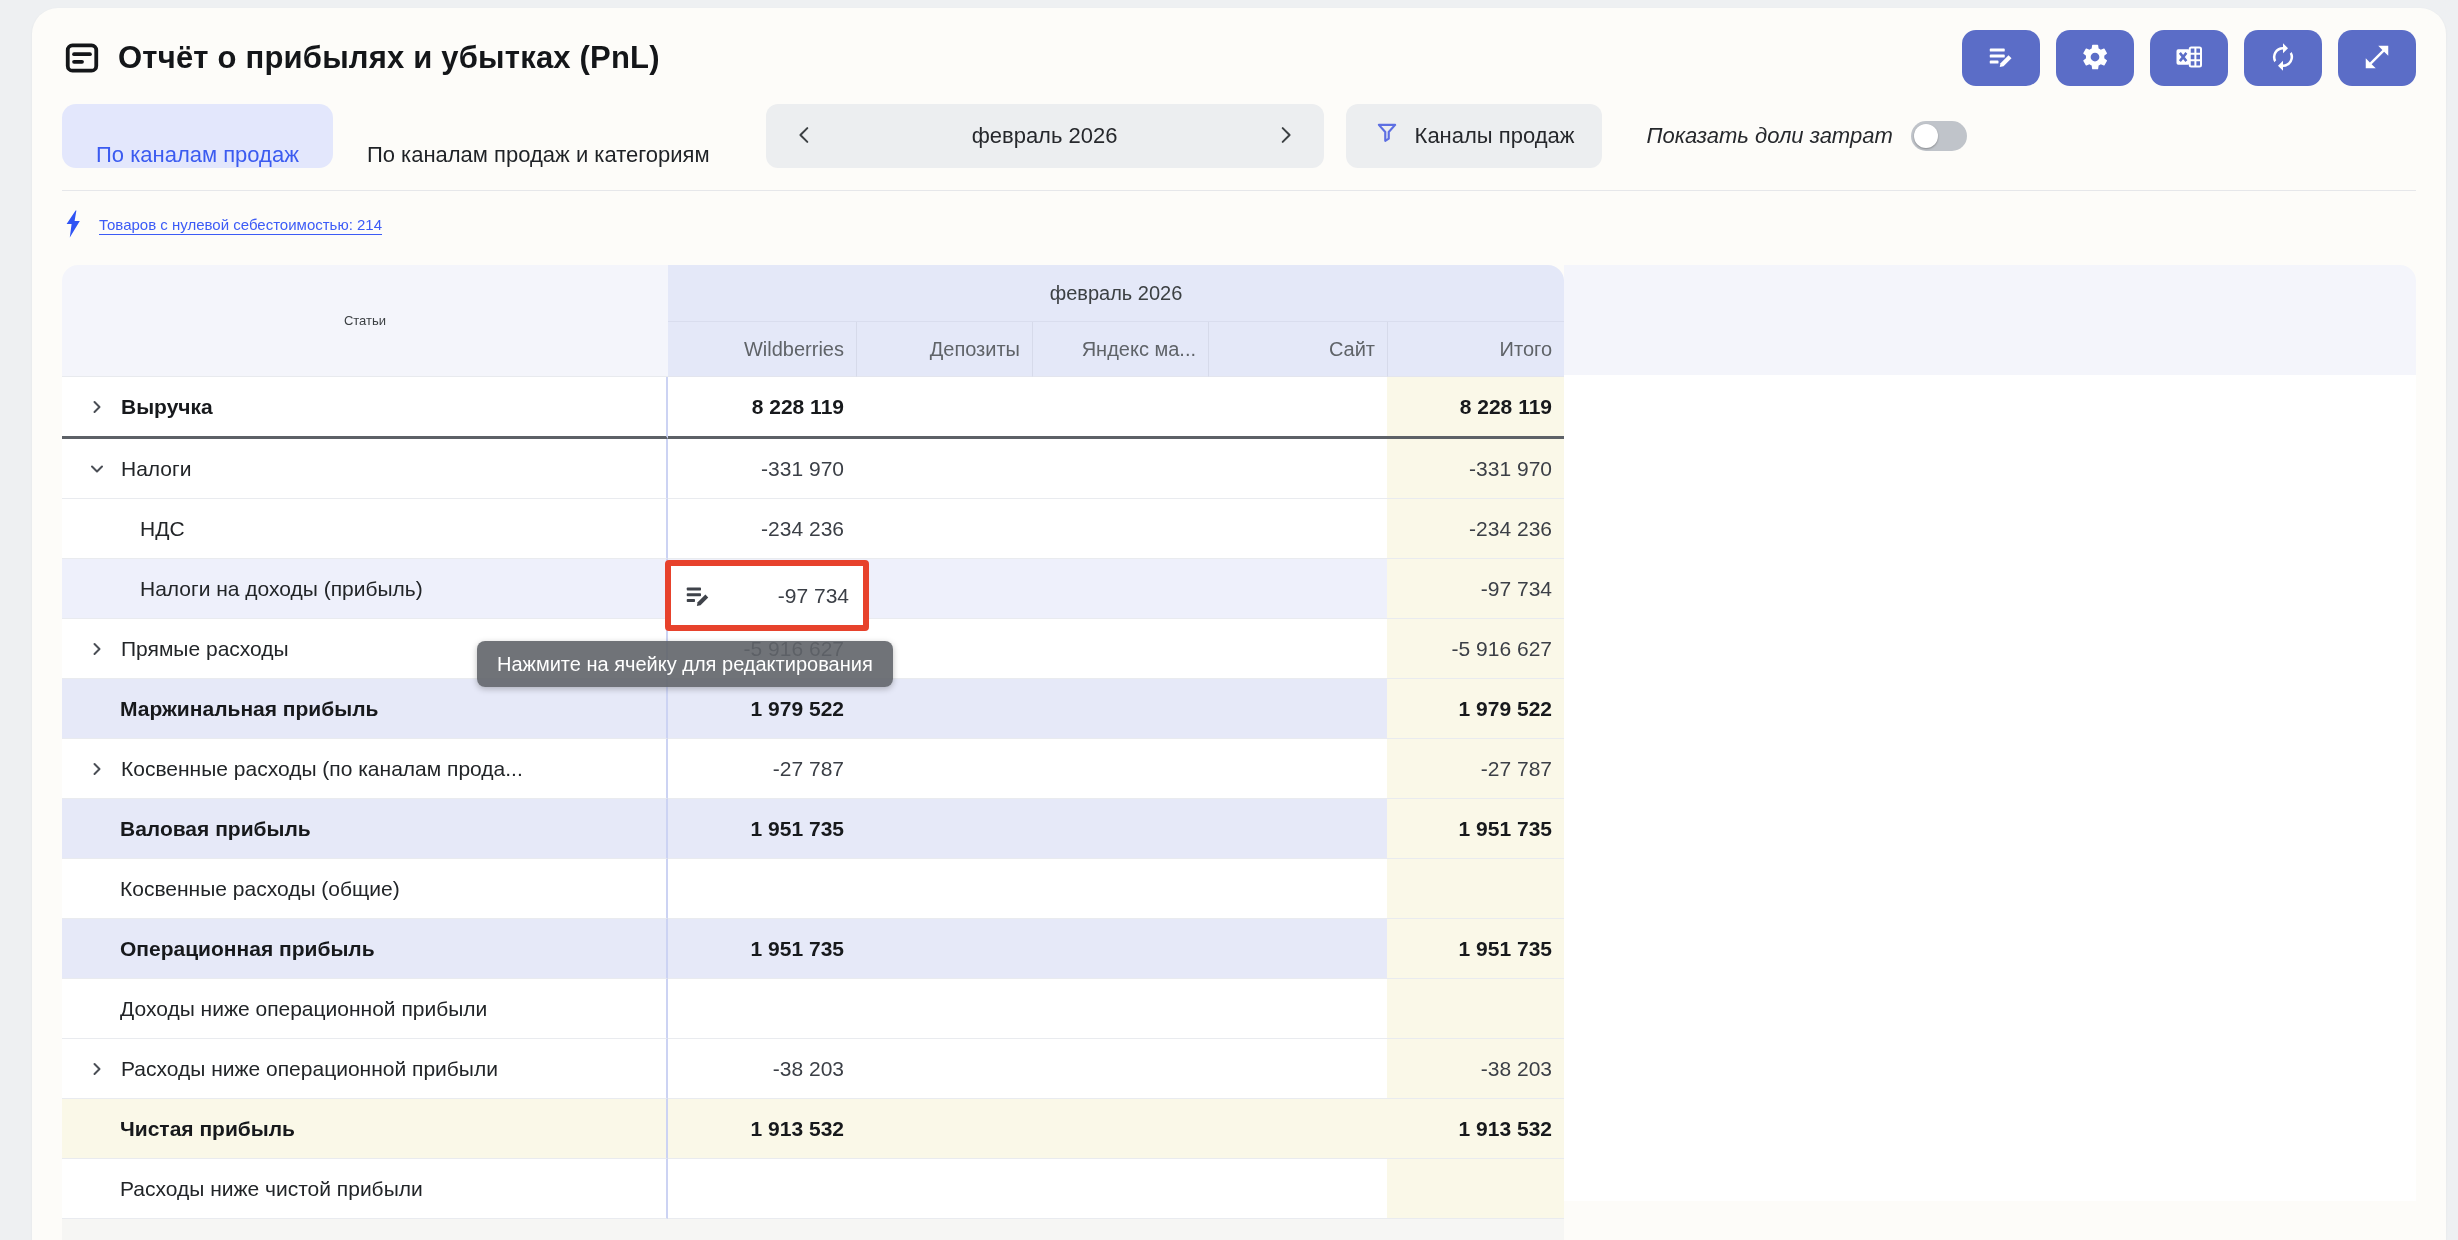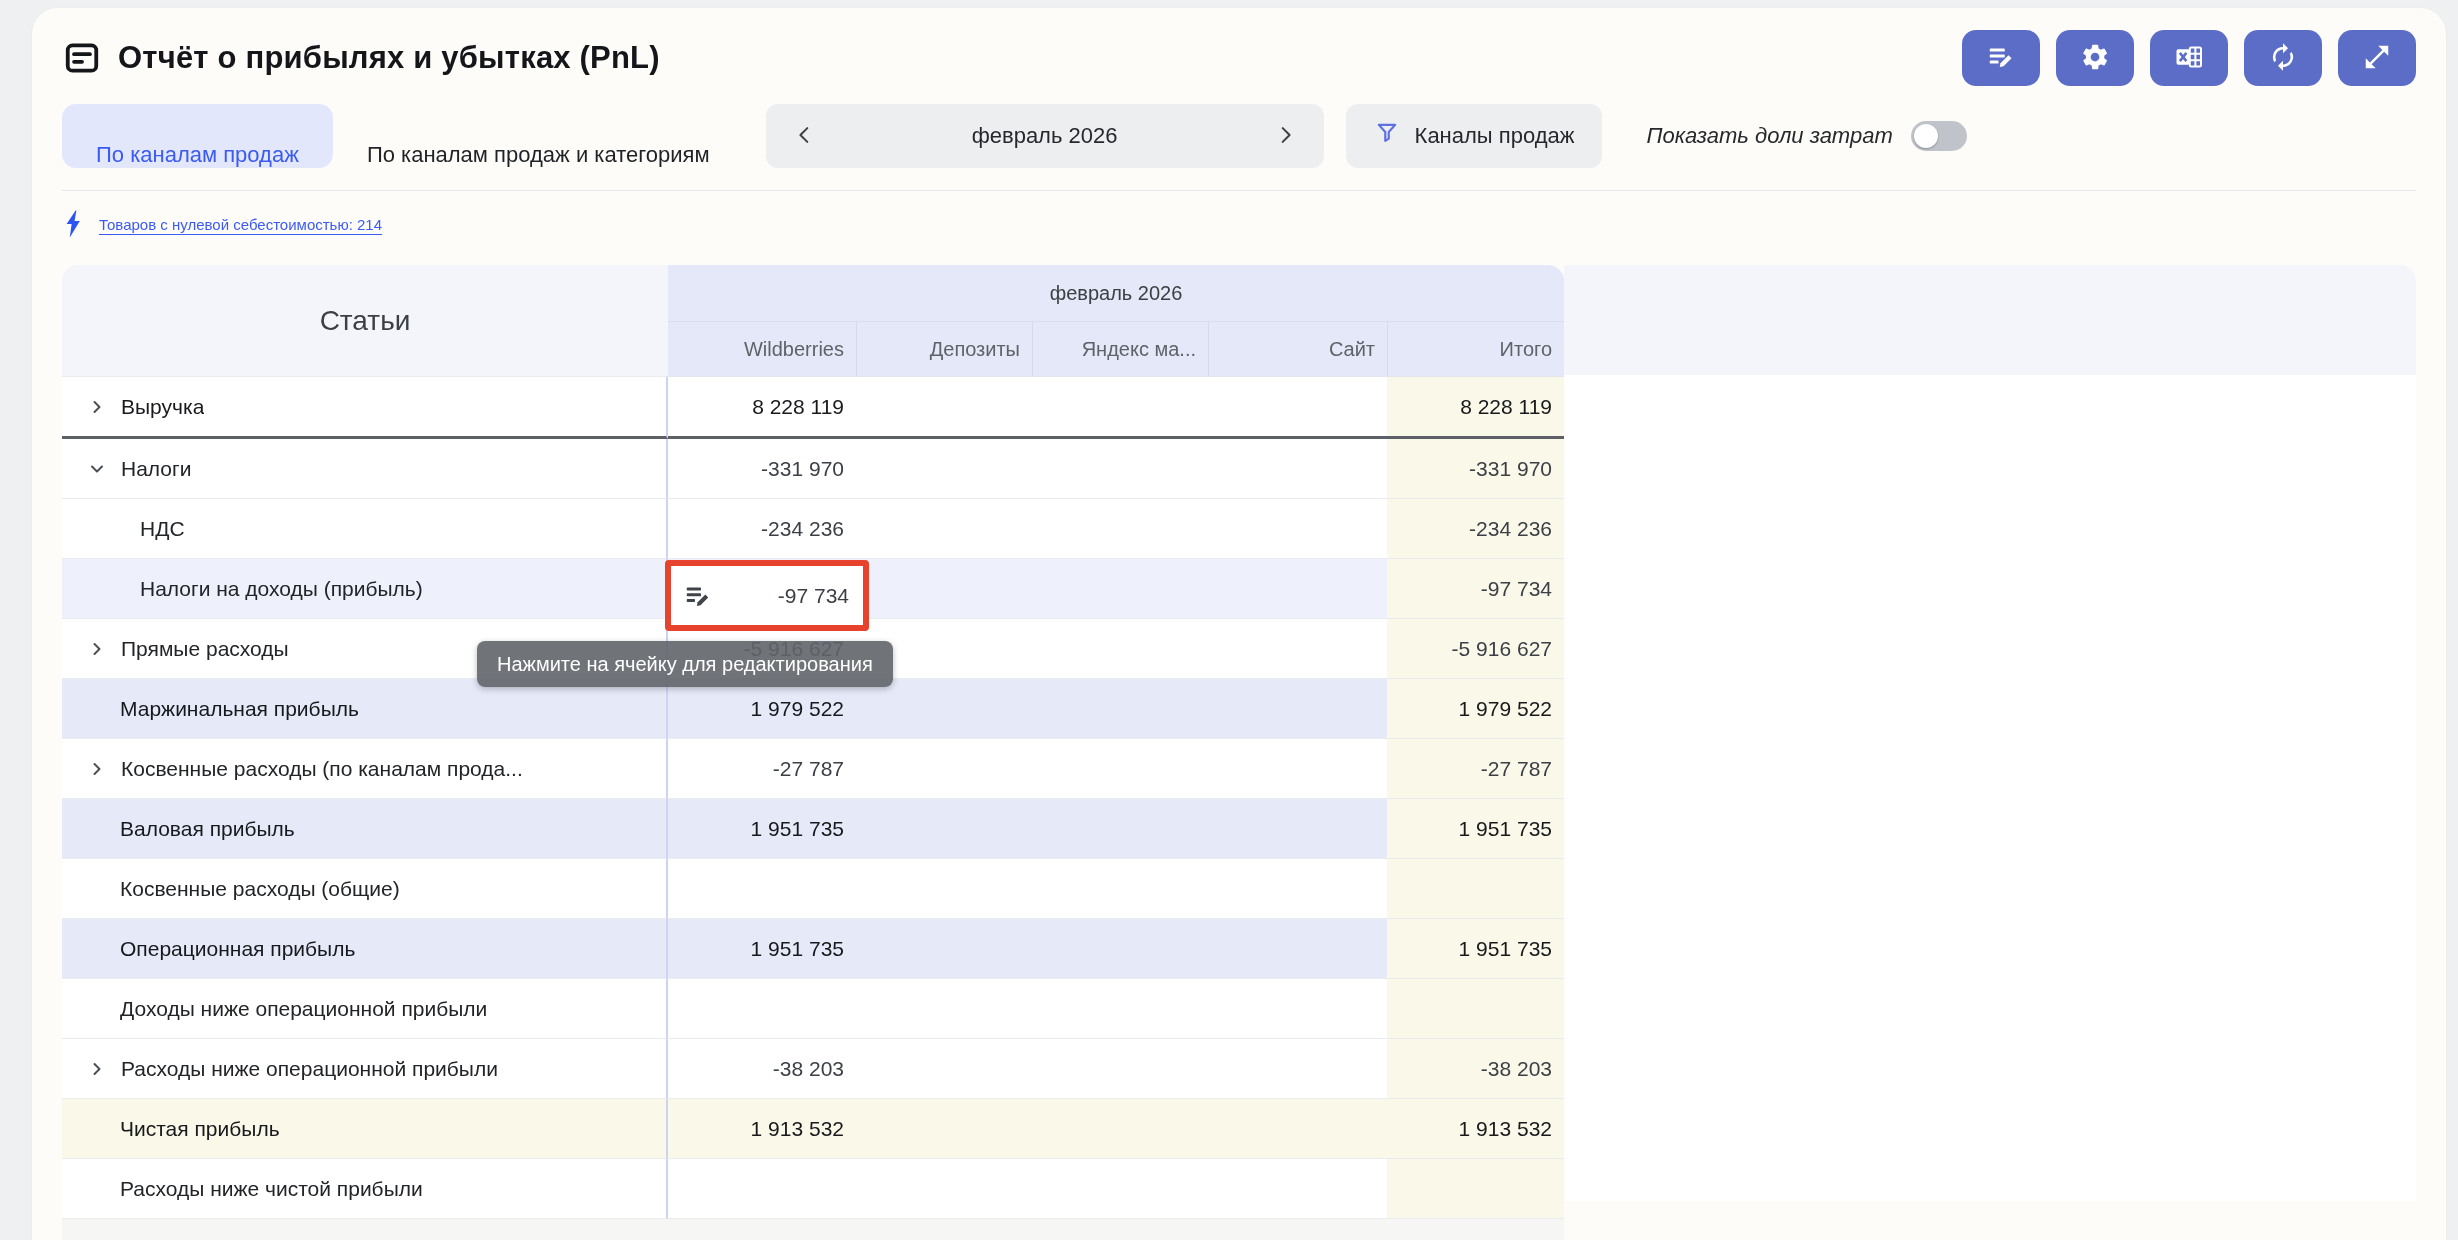--- a/index.html
+++ b/index.html
@@ -58,42 +58,42 @@
   .controls-divider { height:1px; background:#e6e7ea; margin-top:22px; }
   
   .notice-row { display:flex; align-items:center; gap:13px; margin-top:18px; height:30px; }
   .bolt-icon svg { width:24px; height:30px; display:block; }
   a.zero-cost-link { color:#3c5bf6; font-size:15px; text-decoration:underline; text-underline-offset:4px; cursor:pointer; }
   
   .table-area { display:flex; margin-top:26px; align-items:flex-start; }
   table.pnl { border-collapse:separate; border-spacing:0; table-layout:fixed; width:1502px; }
   .pnl th { font-weight:400; padding:0; }
   .pnl th.articles {
-    background:#f4f5fb; border-top-left-radius:16px; font-size:28px; color:#3c4043;
+    background:#f4f5fb; border-top-left-radius:16px; font-size:13px; color:#3c4043;
     text-align:center; vertical-align:middle; border-bottom:1px solid #e8eaee;
   }
   .pnl th.group {
     background:#e4e8f8; height:56px; font-size:20px; color:#3c4043; text-align:center;
     vertical-align:middle; border-top-right-radius:16px; border-bottom:1px solid #d9ddee;
   }
   .pnl th.col {
     background:#e4e8f8; height:54px; font-size:20px; color:#5f6368;
     text-align:right; padding-right:12px; vertical-align:middle; border-bottom:1px solid #e3e5ee;
   }
   .pnl th.col + th.col { border-left:1px solid #d6daea; }
   .pnl tbody tr { height:59px; }
   .pnl tbody td { border-bottom:1px solid #e9ebef; background:#fff; font-size:21px; color:#3b3f46; }
   .pnl tbody td.name { padding:0; border-right:2px solid #ccd3f3; color:#222528; }
   .name-wrap { display:flex; align-items:center; height:59px; padding-left:58px; }
   .name-wrap.has-chevron { padding-left:26px; }
   .name-wrap.indent { padding-left:78px; }
   .chev { width:18px; height:18px; margin-right:15px; display:inline-flex; align-items:center; justify-content:center; cursor:pointer; flex:0 0 auto; }
   .lbl { white-space:nowrap; overflow:hidden; text-overflow:ellipsis; }
   .pnl tbody td.num { text-align:right; padding-right:12px; }
-  .pnl tr.bold td { font-weight:400; color:#17191c; }
+  .pnl tr.bold td { font-weight:700; color:#17191c; }
   .pnl tr.bg-lavender td:not(.total) { background:#e6e9f8; }
   .pnl tr.bg-lavender-light td:not(.total) { background:#eef0fb; }
   .pnl tbody td.total { background:#faf8e8; }
   .pnl tr.bg-cream td { background:#faf8e8; }
   .pnl tr.heavy-below td { border-bottom:3px solid #5d6167; }
   
   td.num.editing { position:relative; }
   .edit-box {
     position:absolute; top:1px; bottom:-13px; left:-3px; right:-13px;
     border:6px solid #e7422c; border-radius:4px; background:#fff;

